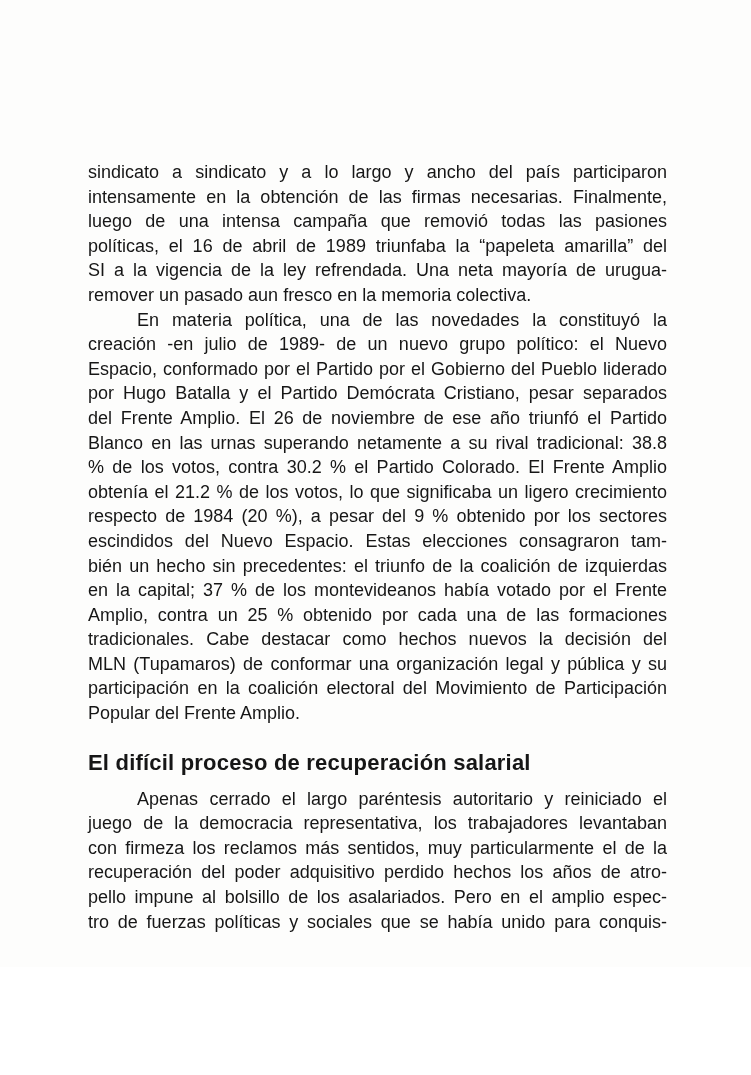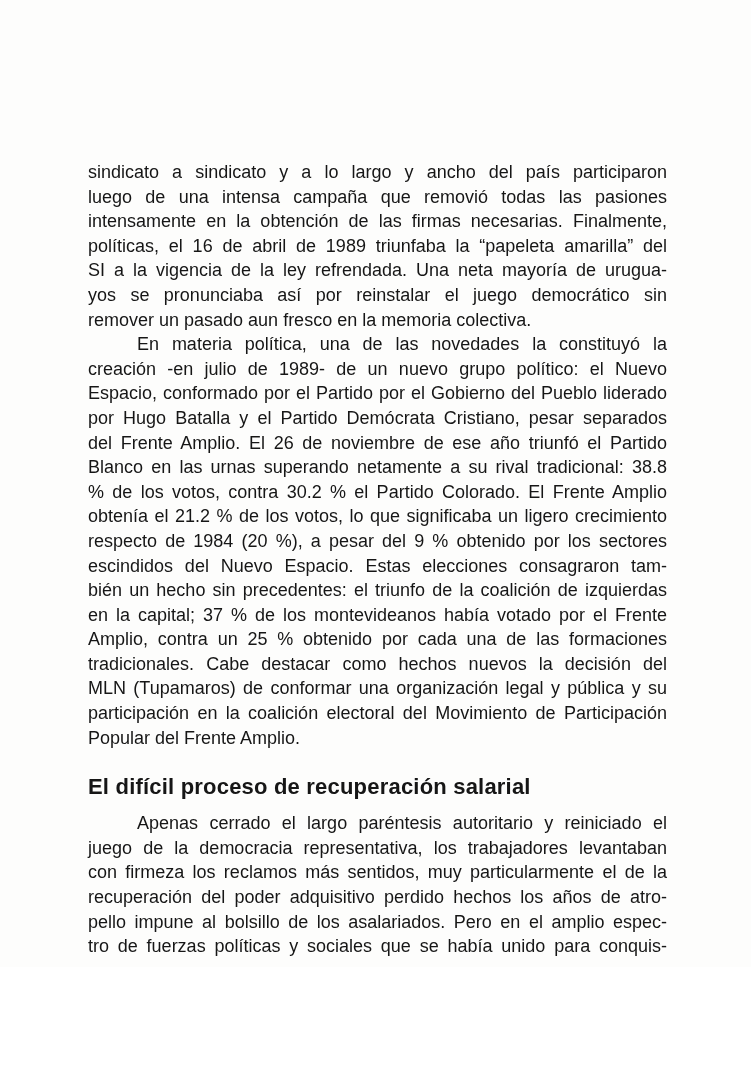--- a/index.html
+++ b/index.html
@@ -59,25 +59,24 @@
   }
 </style>
 </head>
 <body>
 
 <div class="page">
   <div class="text-flow">
 
     <div class="para">
       <div class="line">sindicato a sindicato y a lo largo y ancho del país participaron</div>
+      <div class="line">intensamente en la obtención de las firmas necesarias. Finalmente,</div>
       <div class="line">luego de una intensa campaña que removió todas las pasiones</div>
-      <div class="line">intensamente en la obtención de las firmas necesarias. Finalmente,</div>
       <div class="line">políticas, el 16 de abril de 1989 triunfaba la “papeleta amarilla” del</div>
       <div class="line">SI a la vigencia de la ley refrendada. Una neta mayoría de urugua-</div>
-      <div class="line">yos se pronunciaba así por reinstalar el juego democrático sin</div>
       <div class="line end">remover un pasado aun fresco en la memoria colectiva.</div>
     </div>
 
     <div class="para">
       <div class="line indent">En materia política, una de las novedades la constituyó la</div>
       <div class="line">creación -en julio de 1989- de un nuevo grupo político: el Nuevo</div>
       <div class="line">Espacio, conformado por el Partido por el Gobierno del Pueblo liderado</div>
       <div class="line">por Hugo Batalla y el Partido Demócrata Cristiano, pesar separados</div>
       <div class="line">del Frente Amplio. El 26 de noviembre de ese año triunfó el Partido</div>
       <div class="line">Blanco en las urnas superando netamente a su rival tradicional: 38.8</div>

